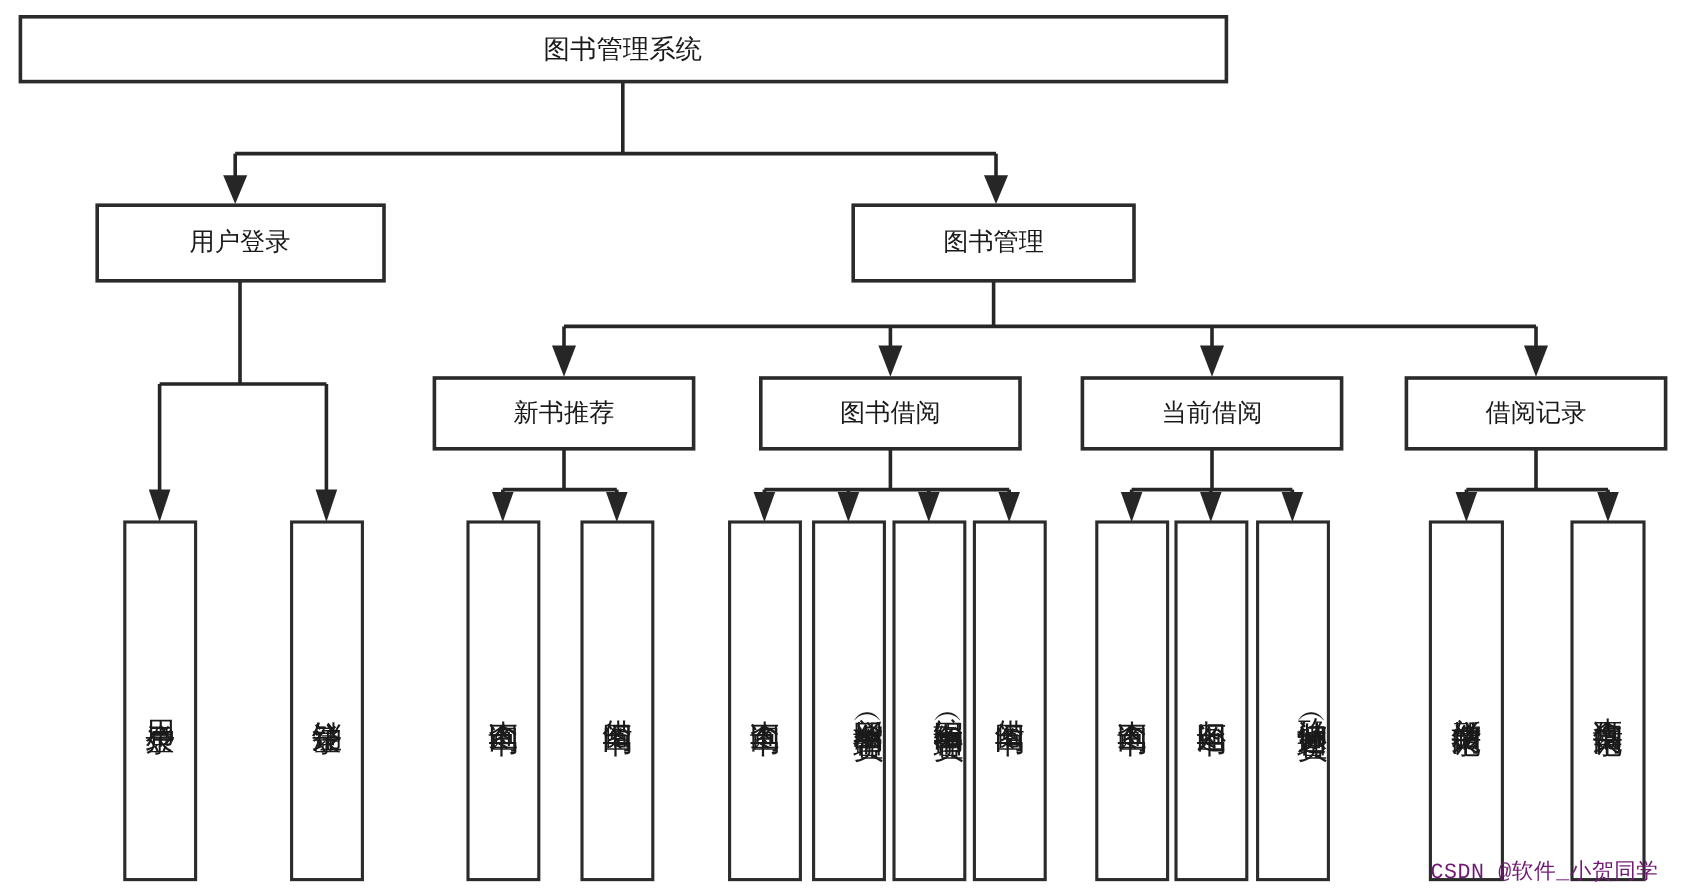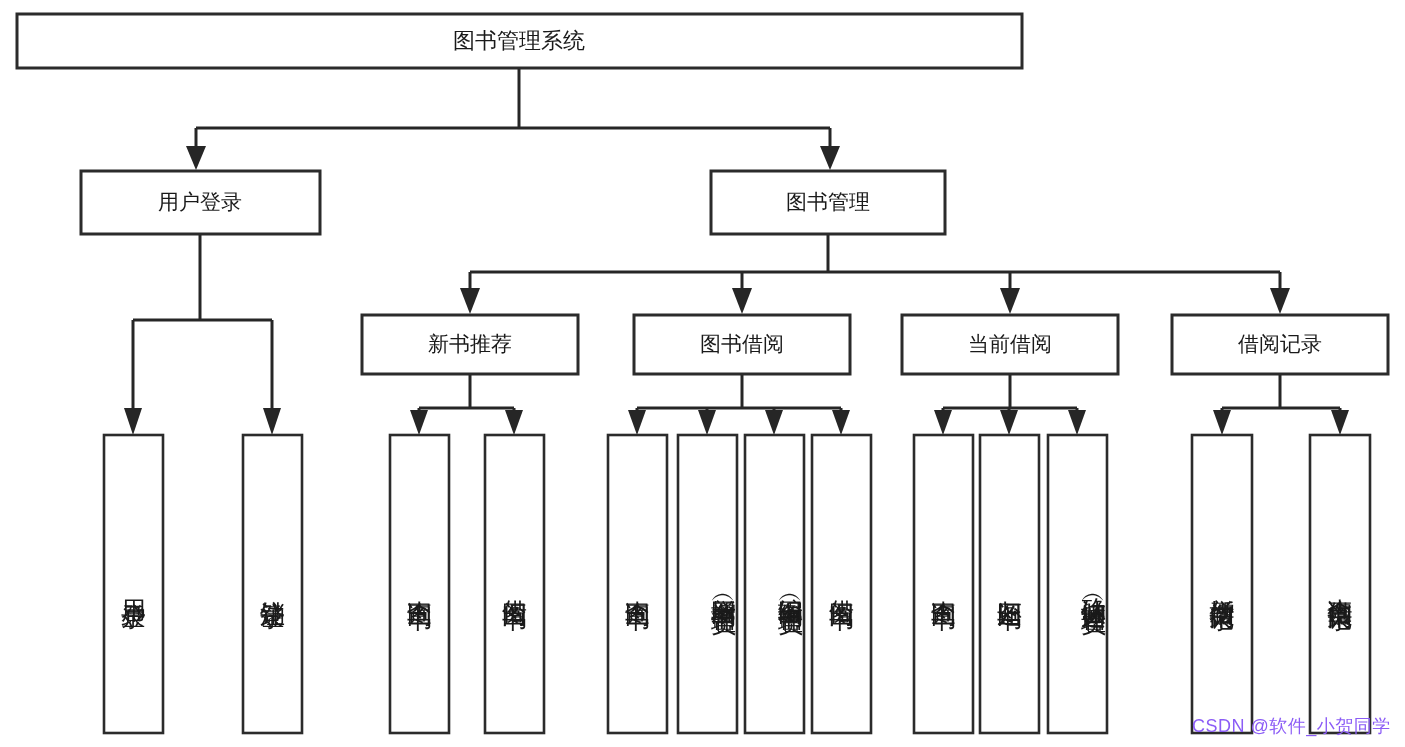--- a/index.html
+++ b/index.html
@@ -73,23 +73,23 @@
     color: #1a1a1a;
     display: flex;
     align-items: center;
     justify-content: center;
     white-space: nowrap;
     user-select: none;
     pointer-events: none;
   }
   .watermark {
     position: absolute;
-    font-family: Liberation Sans, sans-serif;
+    font-family: Liberation Mono, monospace;
     font-size: 18px;
-    color: #8b5cf6;
+    color: #701a75;
     white-space: nowrap;
     letter-spacing: 0.5px;
   }
 </style>
 </head>
 <body>
 
 <div id="diagram-root">
 
   <svg id="diagram-svg" viewBox="0 0 1405 747" xmlns="http://www.w3.org/2000/svg">

